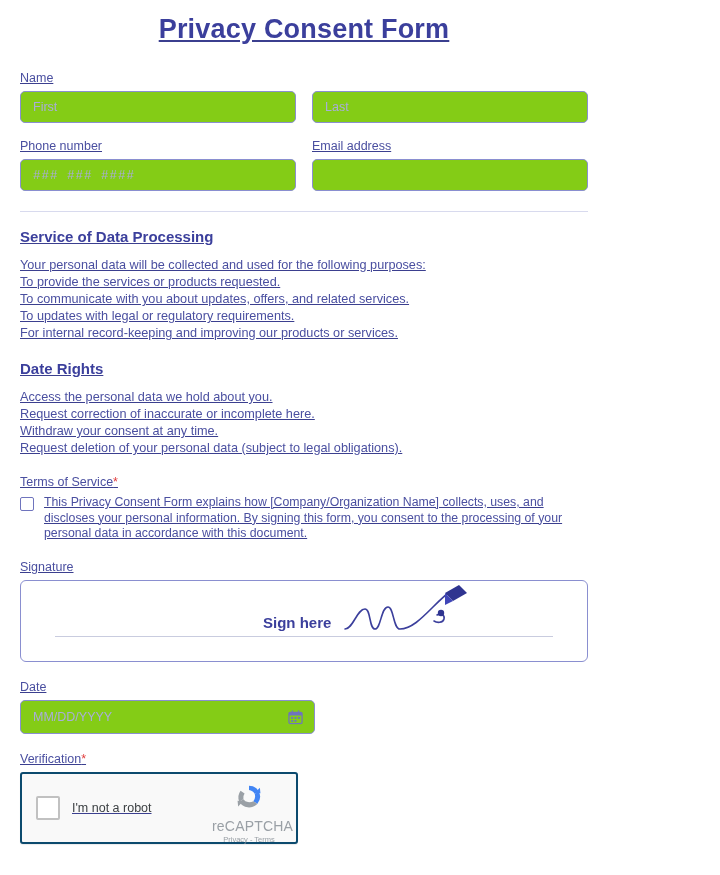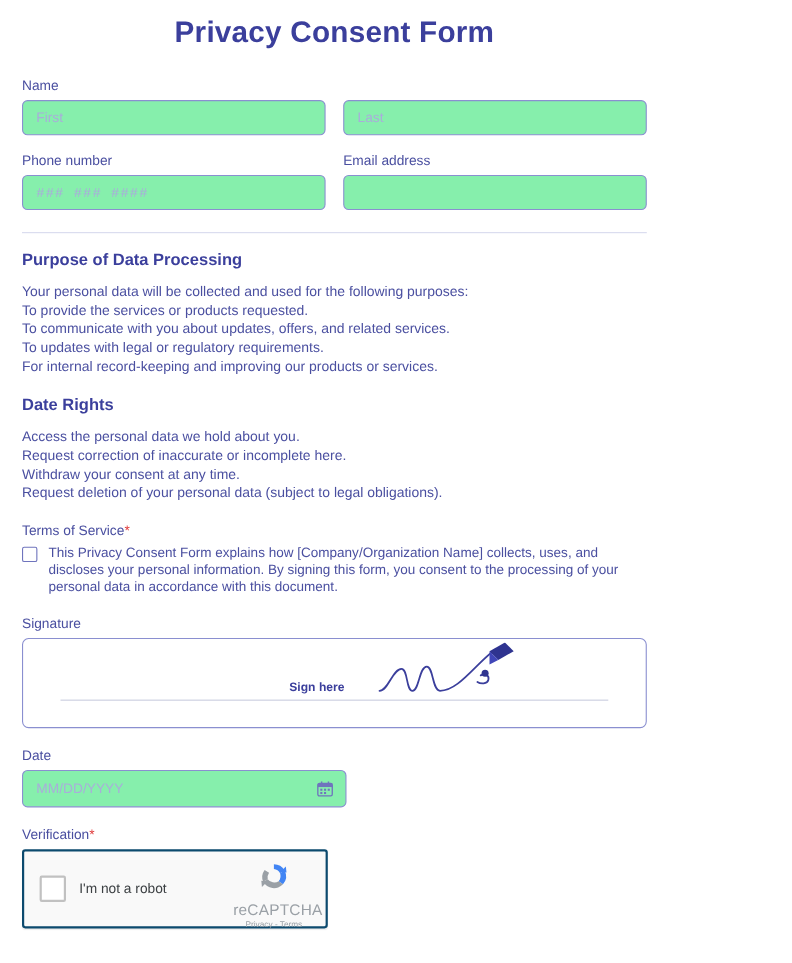--- a/index.html
+++ b/index.html
@@ -11,20 +11,21 @@
   body {
     width: 720px;
     min-height: 875px;
     font-family: "Liberation Sans", sans-serif;
     color: #3b3f8f;
     position: relative;
   }
   .page {
     width: 608px;
     padding: 0 20px;
+    text-decoration: underline;
   }
   .form-title {
     text-align: center;
     font-size: 27px;
     font-weight: bold;
     color: #3b3f9c;
     letter-spacing: 0.2px;
     margin: 14px 0 26px 0;
   }
   .field-label {
@@ -42,21 +43,21 @@
   }
   .col {
     flex: 1;
     min-width: 0;
   }
   .text-input {
     width: 100%;
     height: 32px;
     border: 1px solid #8a8fd0;
     border-radius: 5px;
-    background: #86efac;
+    background: #84cc16;
     padding: 0 12px;
     font-size: 12.5px;
     color: #3b3f8f;
     font-family: "Liberation Sans", sans-serif;
     outline: none;
   }
   .text-input::placeholder {
     color: #a9adda;
     font-size: 12.5px;
   }
@@ -116,21 +117,21 @@
     position: absolute;
     left: 34px;
     right: 34px;
     bottom: 24px;
     border-top: 1px solid #c9ccdf;
   }
   .sig-hint {
     position: absolute;
     left: 242px;
     bottom: 30px;
-    font-size: 11px;
+    font-size: 15px;
     font-weight: bold;
     color: #3b3f9c;
   }
   .sig-art {
     position: absolute;
     left: 320px;
     bottom: 14px;
   }
   .date-input-wrap {
     position: relative;
@@ -226,21 +227,21 @@
     </div>
     <div class="col">
       <div class="field-label">Email address</div>
       <input class="text-input" type="text" placeholder="" style="">
     </div>
   </div>
 
   <hr class="divider">
 
   <div class="section-block">
-    <div class="section-heading">Purpose of Data Processing</div>
+    <div class="section-heading">Service of Data Processing</div>
     <div class="body-line">Your personal data will be collected and used for the following purposes:</div>
     <div class="body-line">To provide the services or products requested.</div>
     <div class="body-line">To communicate with you about updates, offers, and related services.</div>
     <div class="body-line">To updates with legal or regulatory requirements.</div>
     <div class="body-line">For internal record-keeping and improving our products or services.</div>
   </div>
 
   <div class="section-block">
     <div class="section-heading">Date Rights</div>
     <div class="body-line">Access the personal data we hold about you.</div>

